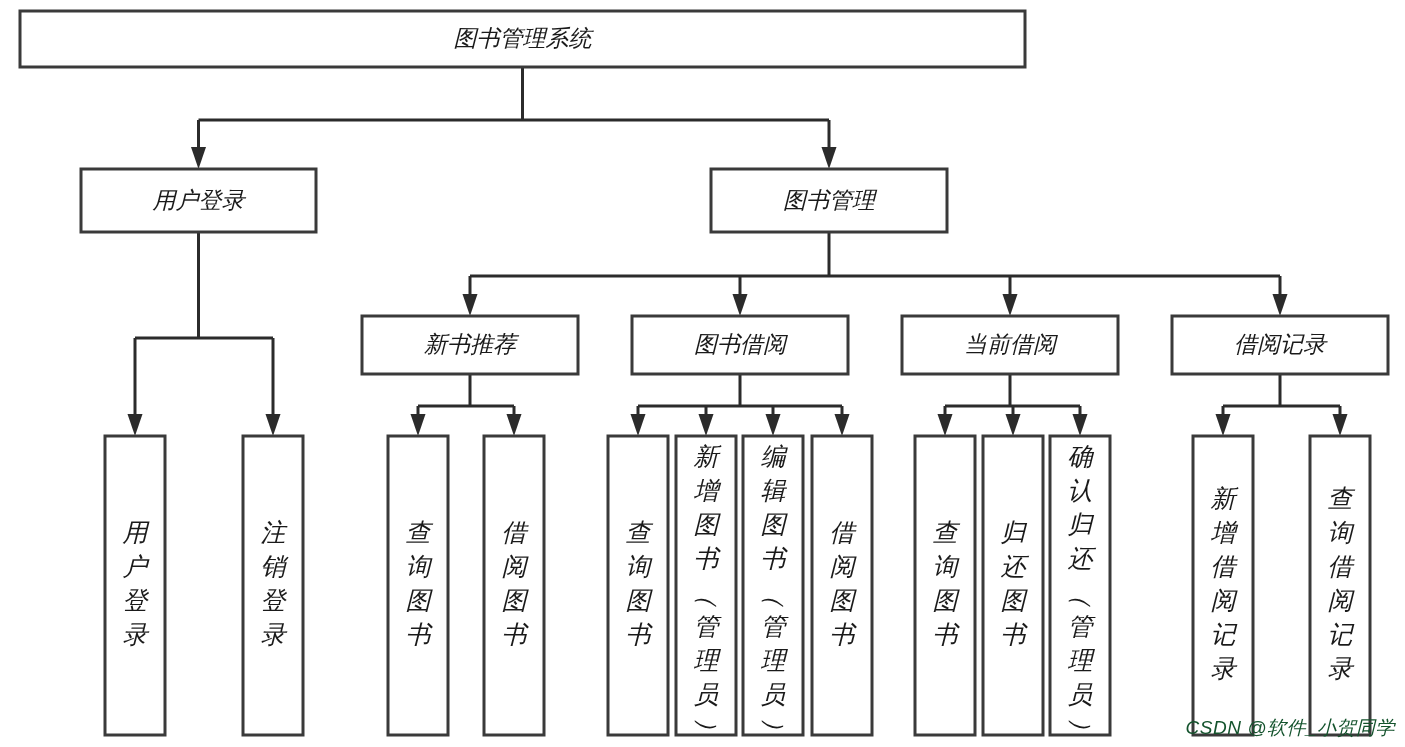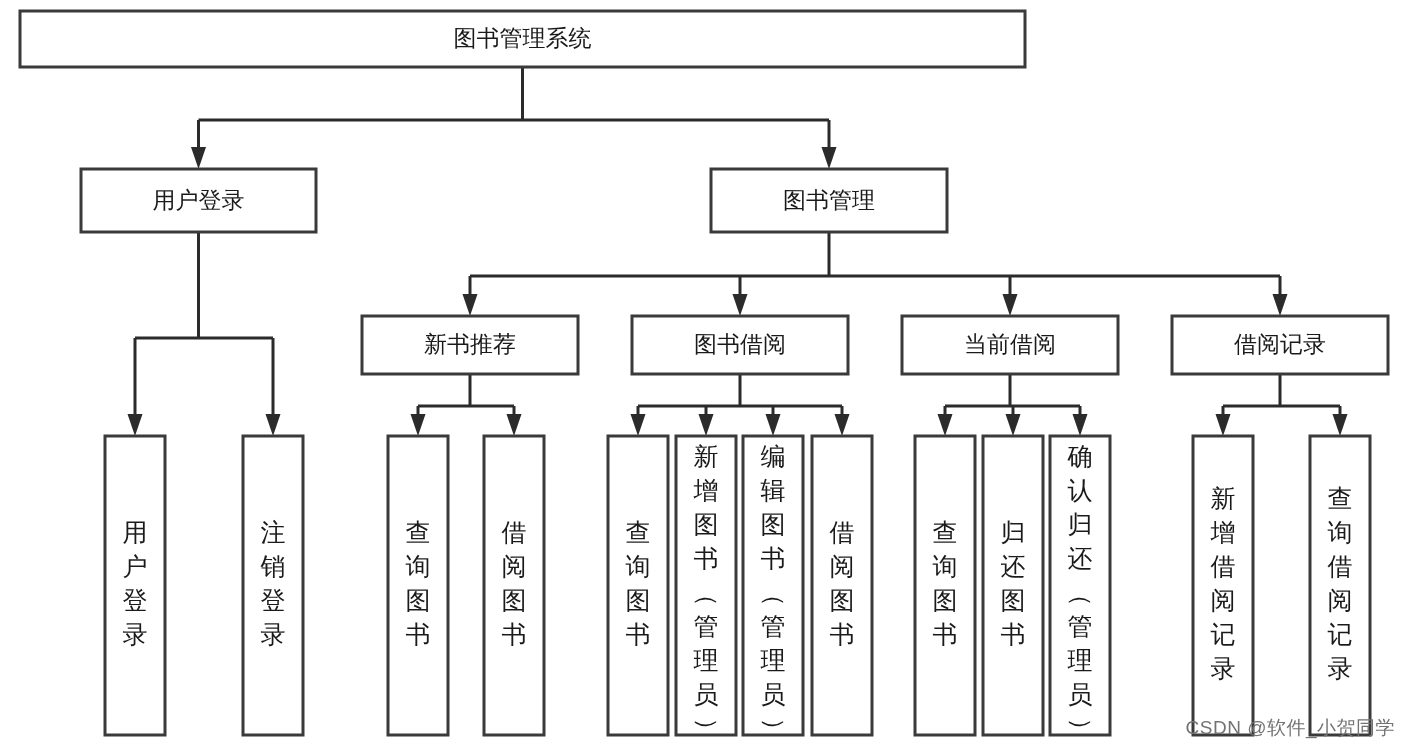--- a/index.html
+++ b/index.html
@@ -11,20 +11,21 @@
     width: 1405px;
     height: 747px;
     font-family: "Liberation Sans", "DejaVu Sans", sans-serif;
     overflow: hidden;
     position: relative;
   }
   #diagram-root {
     position: relative;
     width: 1405px;
     height: 747px;
+    font-style: italic;
   }
   svg.diagram {
     position: absolute;
     top: 0;
     left: 0;
     width: 1405px;
     height: 747px;
   }
   .node-rect {
     fill: #ffffff;
@@ -54,21 +55,21 @@
     fill: #1a1a1a;
     text-anchor: middle;
     dominant-baseline: middle;
   }
   .watermark {
     position: absolute;
     right: 10px;
     bottom: 6px;
     font-family: "Liberation Sans", "DejaVu Sans", sans-serif;
     font-size: 19px;
-    color: #737373;
+    color: #14532d;
     white-space: nowrap;
     letter-spacing: 0.5px;
     pointer-events: none;
   }
 </style>
 </head>
 <body>
 
 <div id="diagram-root">
   <svg class="diagram" id="diagram-svg" viewBox="0 0 1405 747" xmlns="http://www.w3.org/2000/svg">

